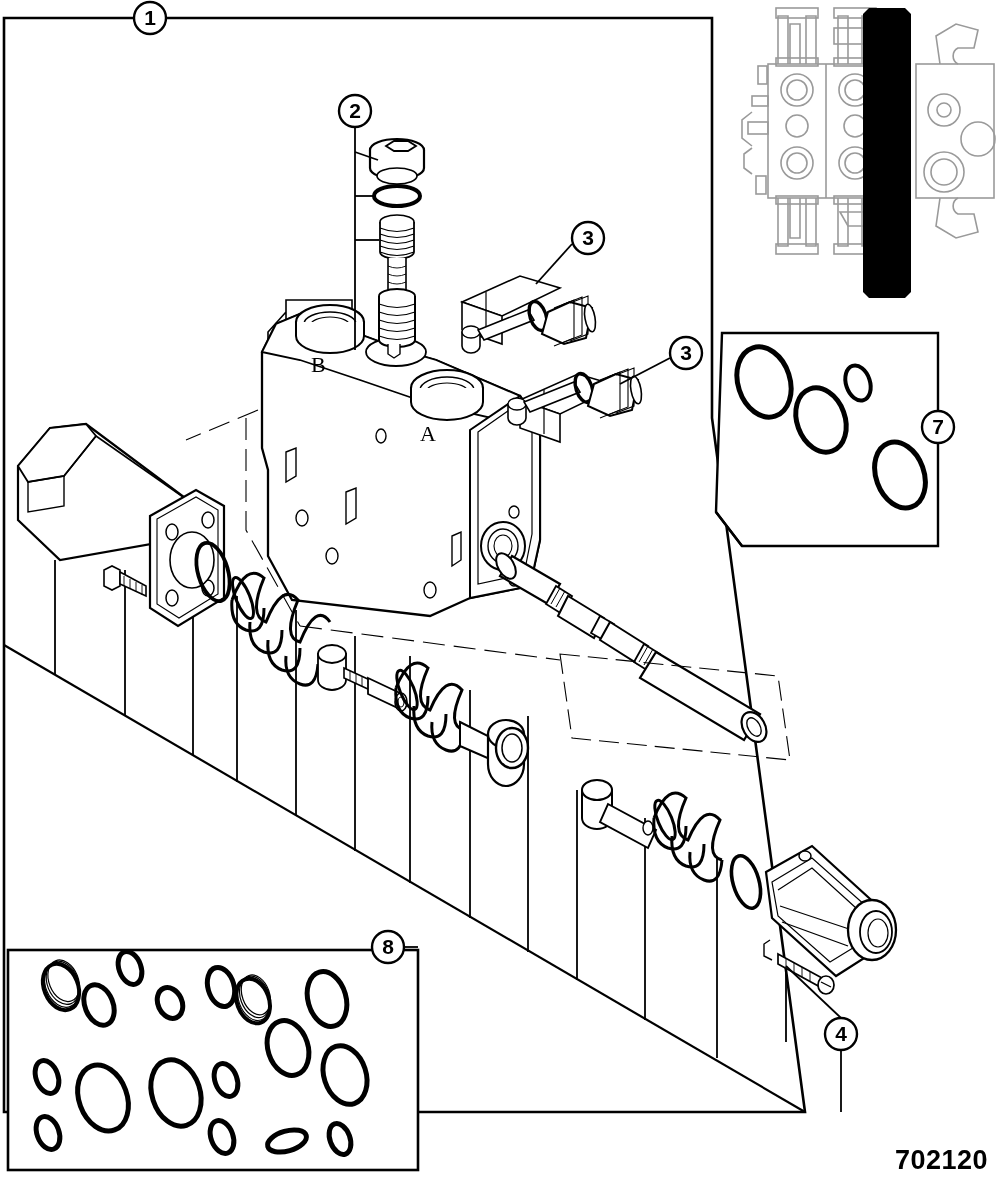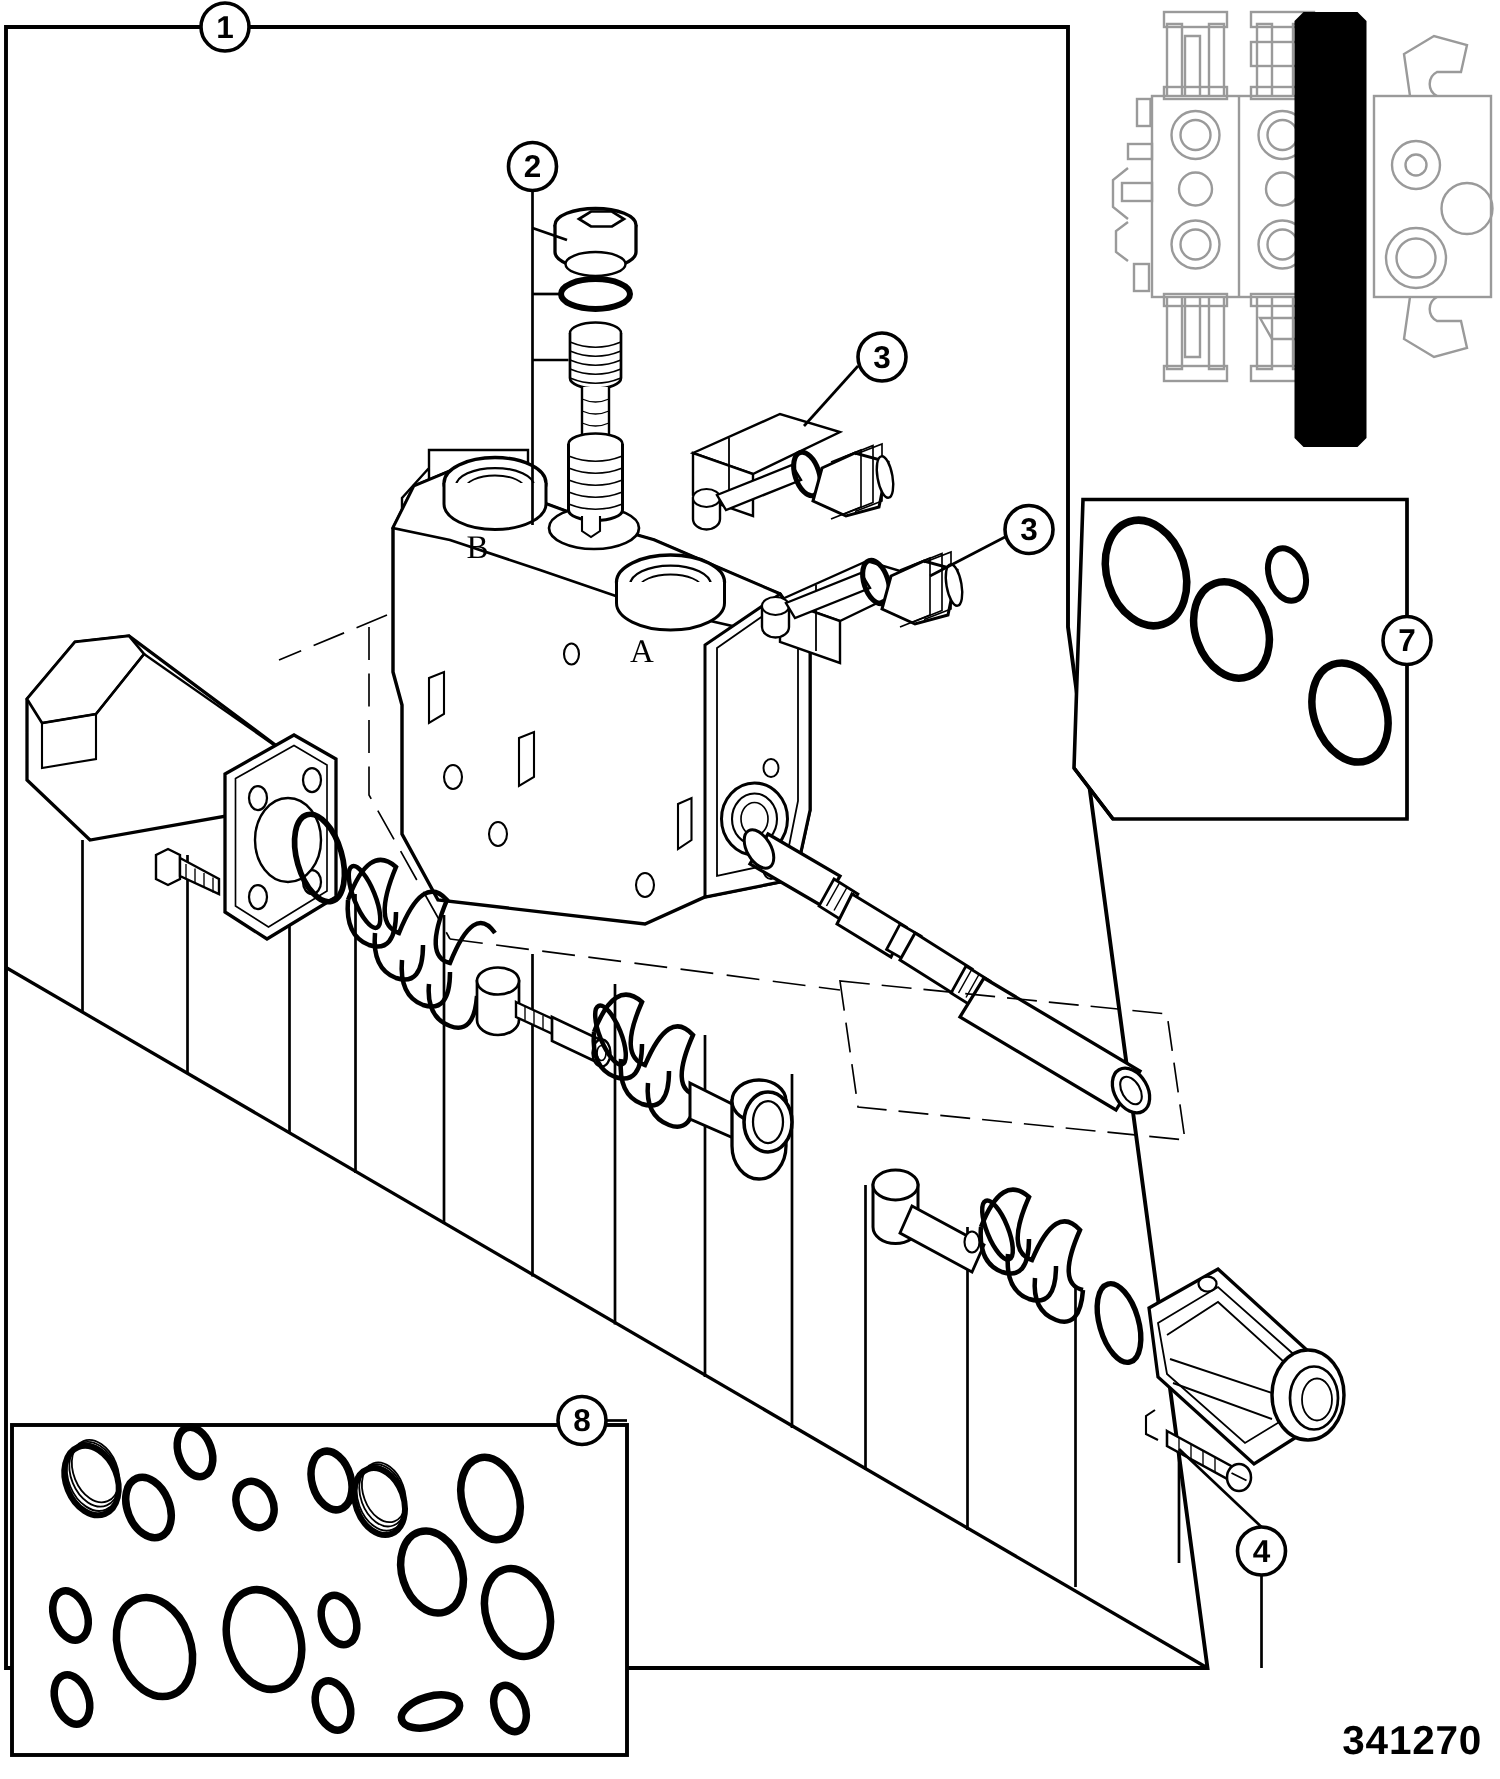--- a/index.html
+++ b/index.html
@@ -473,15 +473,15 @@
           <text x="388" y="954" text-anchor="middle" font-family="&quot;Liberation Sans&quot;, sans-serif" font-size="21" font-weight="bold" fill="#000000">8</text>
         </g>
         <g>
           <circle cx="841" cy="1034" r="16" fill="#ffffff" stroke="#000000" stroke-width="2.4"></circle>
           <text x="841" y="1041" text-anchor="middle" font-family="&quot;Liberation Sans&quot;, sans-serif" font-size="21" font-weight="bold" fill="#000000">4</text>
         </g>
       </g>
 
   </svg>
 
-  <div id="partnum">341270</div>
+  <div id="partnum">702120</div>
 
 </div>
 
 </body></html>

